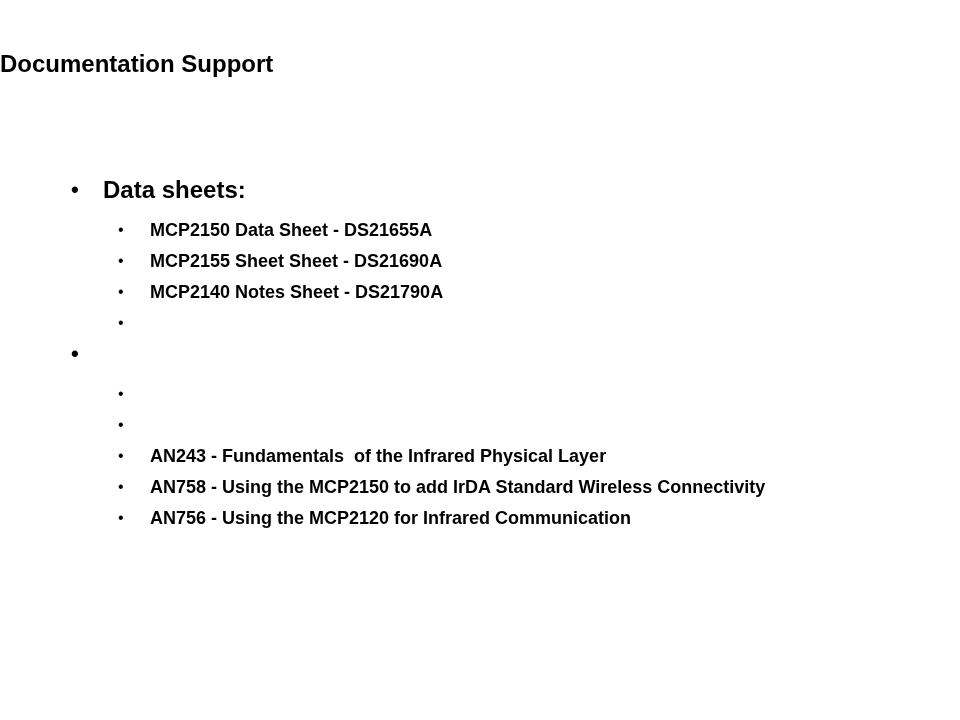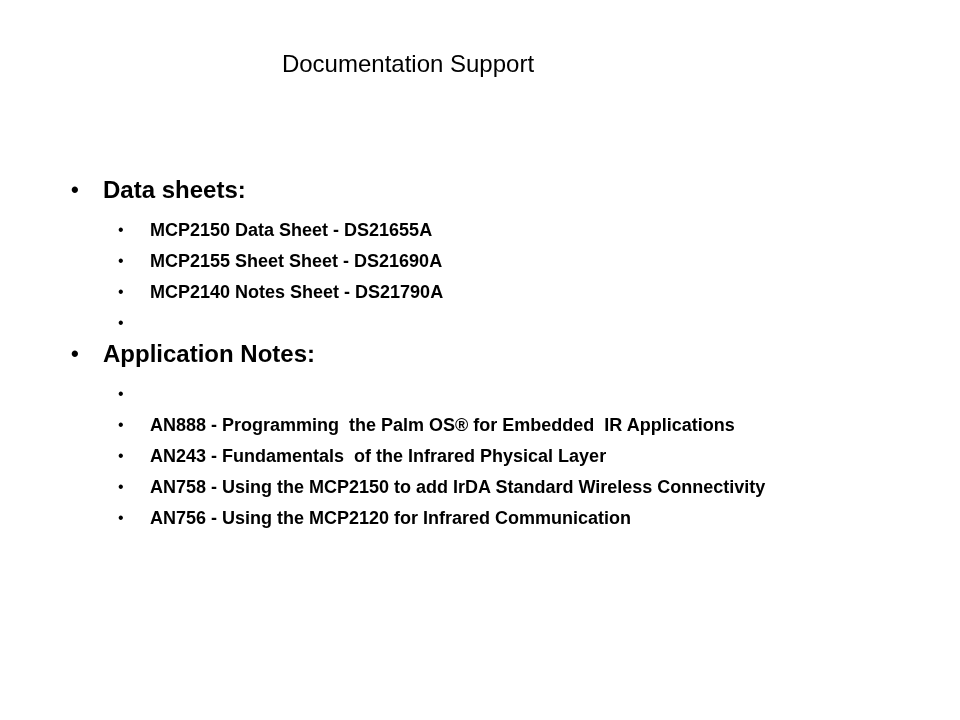--- a/index.html
+++ b/index.html
@@ -13,22 +13,21 @@
       position: relative;
       overflow: hidden;
       font-family: "Liberation Sans", sans-serif;
       color: #000000;
     }
     .slide-title {
       position: absolute;
       top: 46px;
       left: 0;
       width: 816px;
-      text-align: center;
-      font-weight: normal;
+      font-weight: bold;
       font-size: 24px;
       line-height: 36px;
     }
     .section {
       position: absolute;
       left: 0;
       width: 960px;
     }
     .lvl1 {
       position: relative;
@@ -93,28 +92,26 @@
     <span class="text">MCP2140 Notes Sheet - DS21790A</span>
   </div>
   <div class="lvl2">
     <span class="bullet">•</span>
   </div>
 </div>
 
 <div class="section" style="top:336px;">
   <div class="lvl1">
     <span class="bullet">•</span>
-    <span class="text">Application Notes:</span>
   </div>
   <div class="lvl2">
     <span class="bullet">•</span>
   </div>
   <div class="lvl2">
     <span class="bullet">•</span>
-    <span class="text">AN888 - Programming  the Palm OS® for Embedded  IR Applications</span>
   </div>
   <div class="lvl2">
     <span class="bullet">•</span>
     <span class="text">AN243 - Fundamentals  of the Infrared Physical Layer</span>
   </div>
   <div class="lvl2">
     <span class="bullet">•</span>
     <span class="text">AN758 - Using the MCP2150 to add IrDA Standard Wireless Connectivity</span>
   </div>
   <div class="lvl2">

